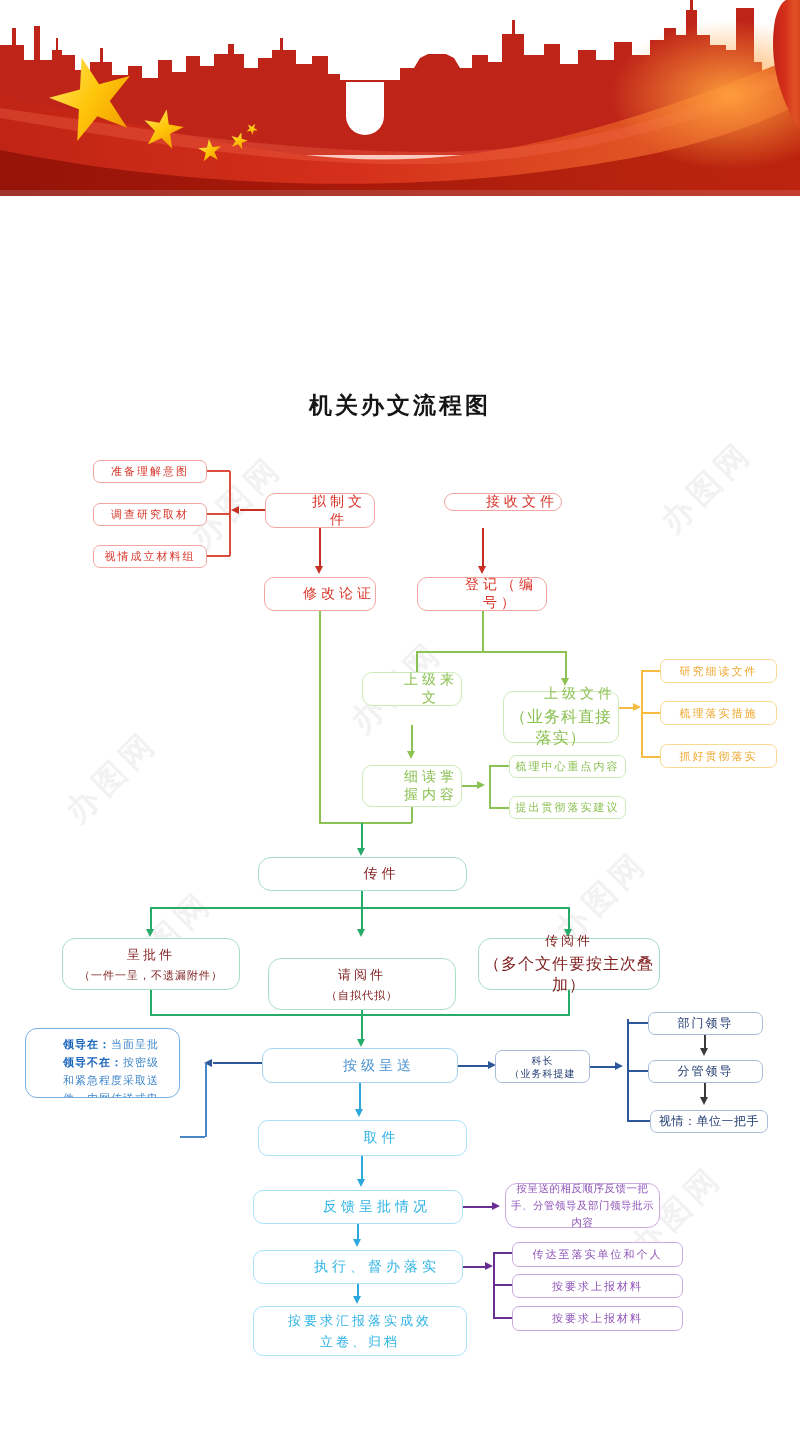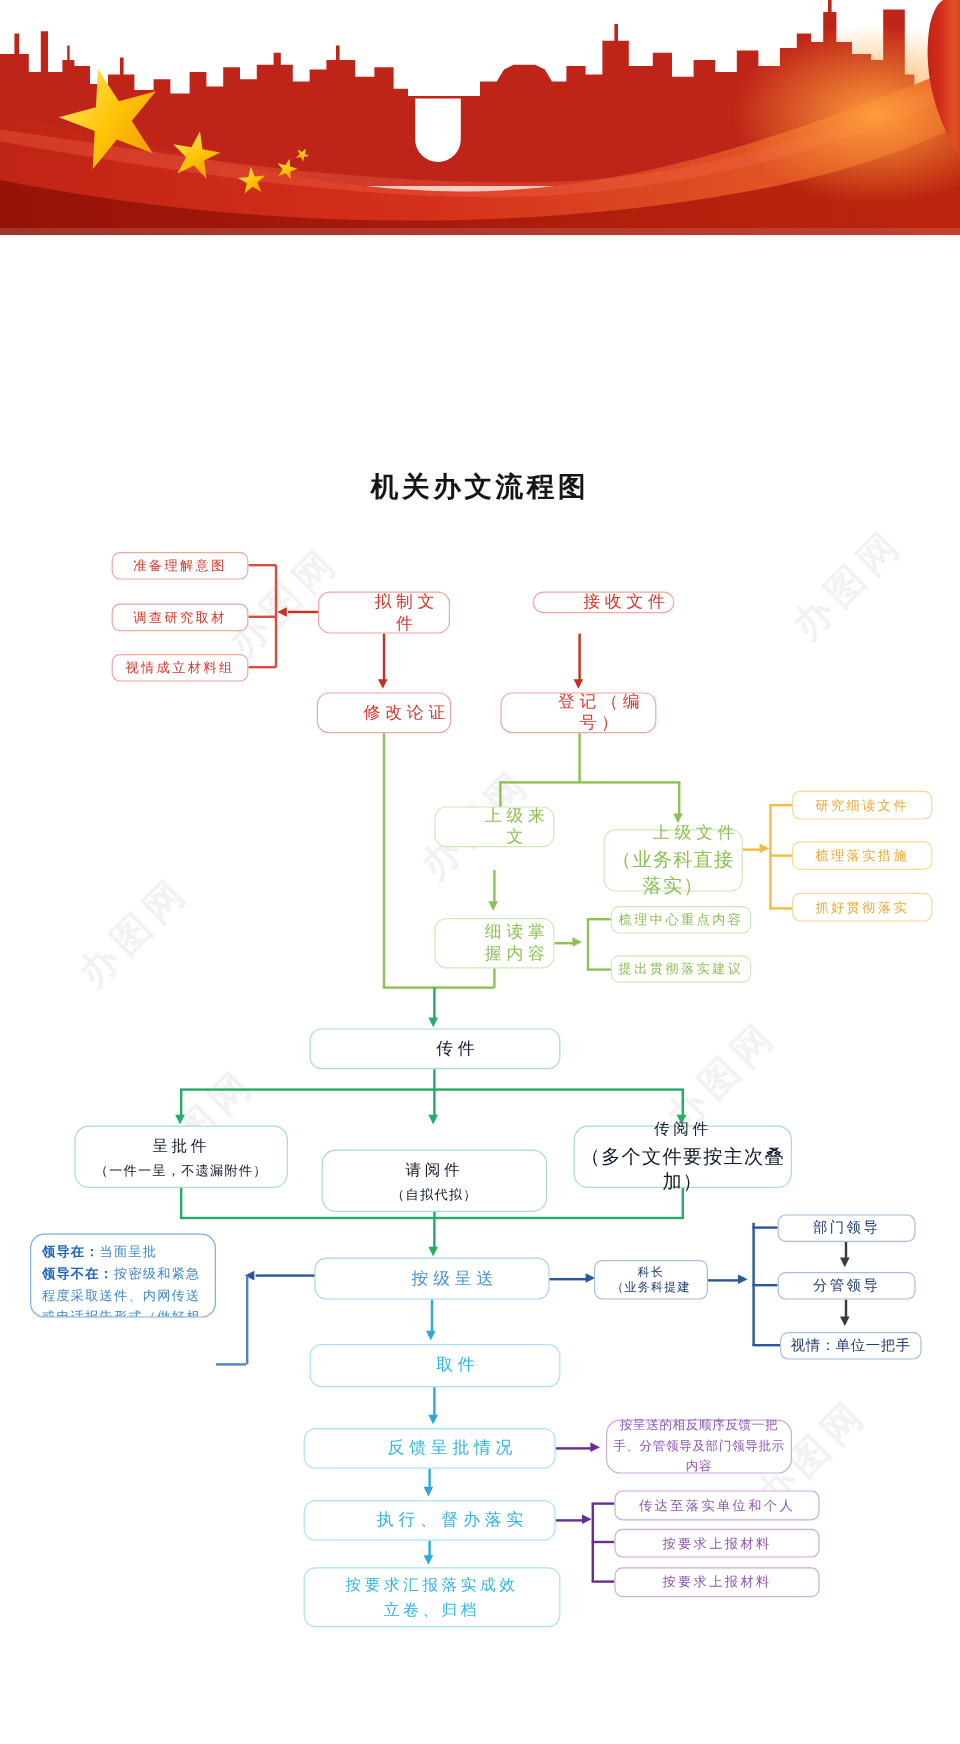--- a/index.html
+++ b/index.html
@@ -12,26 +12,26 @@
   .t14{font-size:14px;letter-spacing:4px;padding-left:38px;}
   .t13{font-size:13px;letter-spacing:3px;}
   .t12{font-size:12px;letter-spacing:2px;}
   .t11{font-size:11px;letter-spacing:2px;}
   .t10{font-size:10px;letter-spacing:1px;line-height:13px;}
   .sub11{font-size:11px;letter-spacing:1px;margin-top:4px;}
   .sub10{font-size:16px;letter-spacing:1px;margin-top:4px;}
   .f-red{border-color:#f2a69f;color:#d9352a;}
   .f-grn{border-color:#cdeab8;color:#8cc153;}
   .f-yel{border-color:#f8da92;color:#f0a830;}
-  .f-emr{border-color:#a9dfc3;color:#0f172a;}
+  .f-emr{border-color:#a9dfc3;color:#7f1d1d;border-radius:13px;}
   .f-blu{border-color:#a6d4f0;color:#4a92cf;}
   .f-cyn{border-color:#a8e2f7;color:#30b3e6;}
   .f-nav{border-color:#a9bcd9;color:#1f3a70;}
   .f-pur{border-color:#cbaade;color:#8f54b8;}
-  .f-note{border-color:#79b0e2;color:#3f87c9;text-align:left;align-items:center;justify-content:flex-start;overflow:hidden;}
+  .f-note{border-color:#79b0e2;color:#3f87c9;text-align:left;align-items:center;justify-content:flex-start;overflow:hidden;padding-left:28px;}
   .f-note b{color:#1b66bd;}
   .note-body{font-size:11px;line-height:18px;letter-spacing:1px;padding:6px 9px;}
   .ln{position:absolute;background:currentColor;z-index:2;}
   .ah{position:absolute;width:0;height:0;z-index:2;}
   .ah-d{border-left:4.5px solid transparent;border-right:4.5px solid transparent;border-top:8px solid currentColor;}
   .ah-l{border-top:4.5px solid transparent;border-bottom:4.5px solid transparent;border-right:8px solid currentColor;}
   .ah-r{border-top:4.5px solid transparent;border-bottom:4.5px solid transparent;border-left:8px solid currentColor;}
   .wm{position:absolute;color:rgba(110,110,110,0.09);font-size:32px;font-weight:bold;letter-spacing:6px;transform:rotate(-45deg);z-index:1;white-space:nowrap;}
 </style>
 </head>

